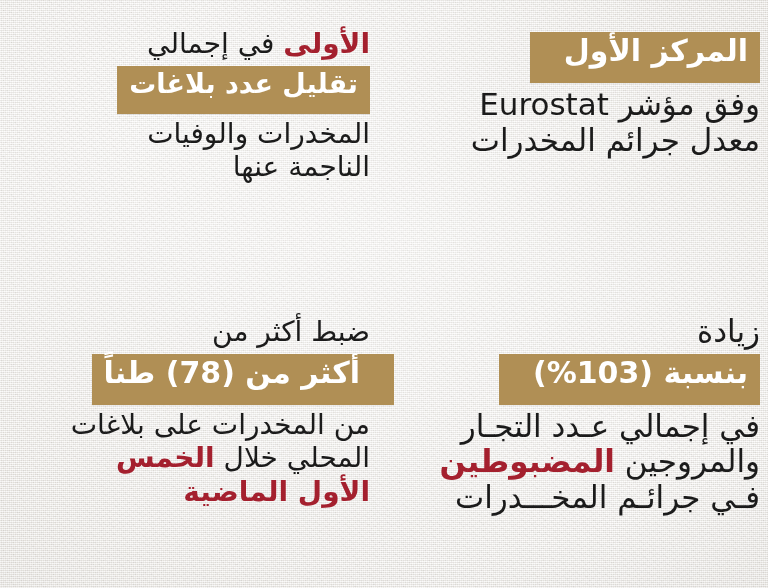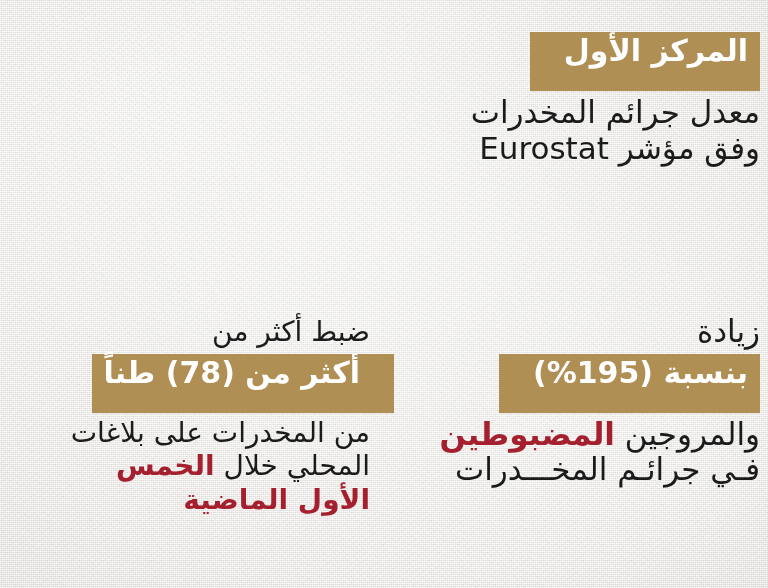--- a/index.html
+++ b/index.html
@@ -77,21 +77,21 @@
 
   .red { color: #a4202e; font-weight: 700; }
   .dark { color: #1b1b1b; }
 
   
   .hl {
     display: inline-block;
     background: #b08f55;
     color: #ffffff;
     font-weight: 700;
-    padding: 4px 12px 25px 12px;
+    padding: 4px 12px 17px 12px;
     margin: 2px 0 6px 0;
     line-height: 1.0;
     white-space: nowrap;
     box-shadow: 0 1px 0 rgba(0,0,0,0.05);
   }
   .hl-26 { font-size: 27px; }
   .hl-30 { font-size: 30px; }
 
   
   .bleed-right {
@@ -107,31 +107,46 @@
   .hl-row-left { display: block; text-align: right; }
 </style>
 </head>
 <body>
 
 <div id="stage">
 
   <div id="paper-texture"></div>
   <div id="paper-vignette"></div>
 
+  <div class="quad" id="quad-top-left">
+
+    <div class="line plain">
+      <span class="red">الأولى</span>
+      <span class="dark">في إجمالي</span>
+    </div>
+
+    <div class="hl-row-left">
+      <span class="hl hl-26">تقليل عدد بلاغات</span>
+    </div>
+
+    <div class="line plain">المخدرات والوفيات</div>
+
+    <div class="line plain">الناجمة عنها</div>
+  </div>
 
   <div class="quad" id="quad-top-right">
 
     <div class="hl-row">
       <span class="hl hl-30 bleed-right">المركز الأول</span>
     </div>
 
 
+    <div class="line plain">وفق مؤشر Eurostat</div>
+
     <div class="line plain">معدل جرائم المخدرات</div>
-
-    <div class="line plain">وفق مؤشر Eurostat</div>
   </div>
 
   <div class="quad" id="quad-bottom-left">
 
     <div class="line plain">ضبط أكثر من</div>
 
     <div class="hl-row-left">
       <span class="hl hl-30 bleed-left">أكثر من (78) طناً</span>
     </div>
 
@@ -143,23 +158,24 @@
     </div>
 
     <div class="line plain red">الأول الماضية</div>
   </div>
 
   <div class="quad" id="quad-bottom-right">
 
     <div class="line plain">زيادة</div>
 
     <div class="hl-row">
-      <span class="hl hl-30 bleed-right">بنسبة (195%)</span>
+      <span class="hl hl-30 bleed-right">بنسبة (103%)</span>
     </div>
 
+    <div class="line plain">في إجمالي عـدد التجـار</div>
 
     <div class="line plain">
       <span class="dark">والمروجين</span>
       <span class="red">المضبوطين</span>
     </div>
 
     <div class="line plain">فـي جرائـم المخـــدرات</div>
   </div>
 
 </div>

